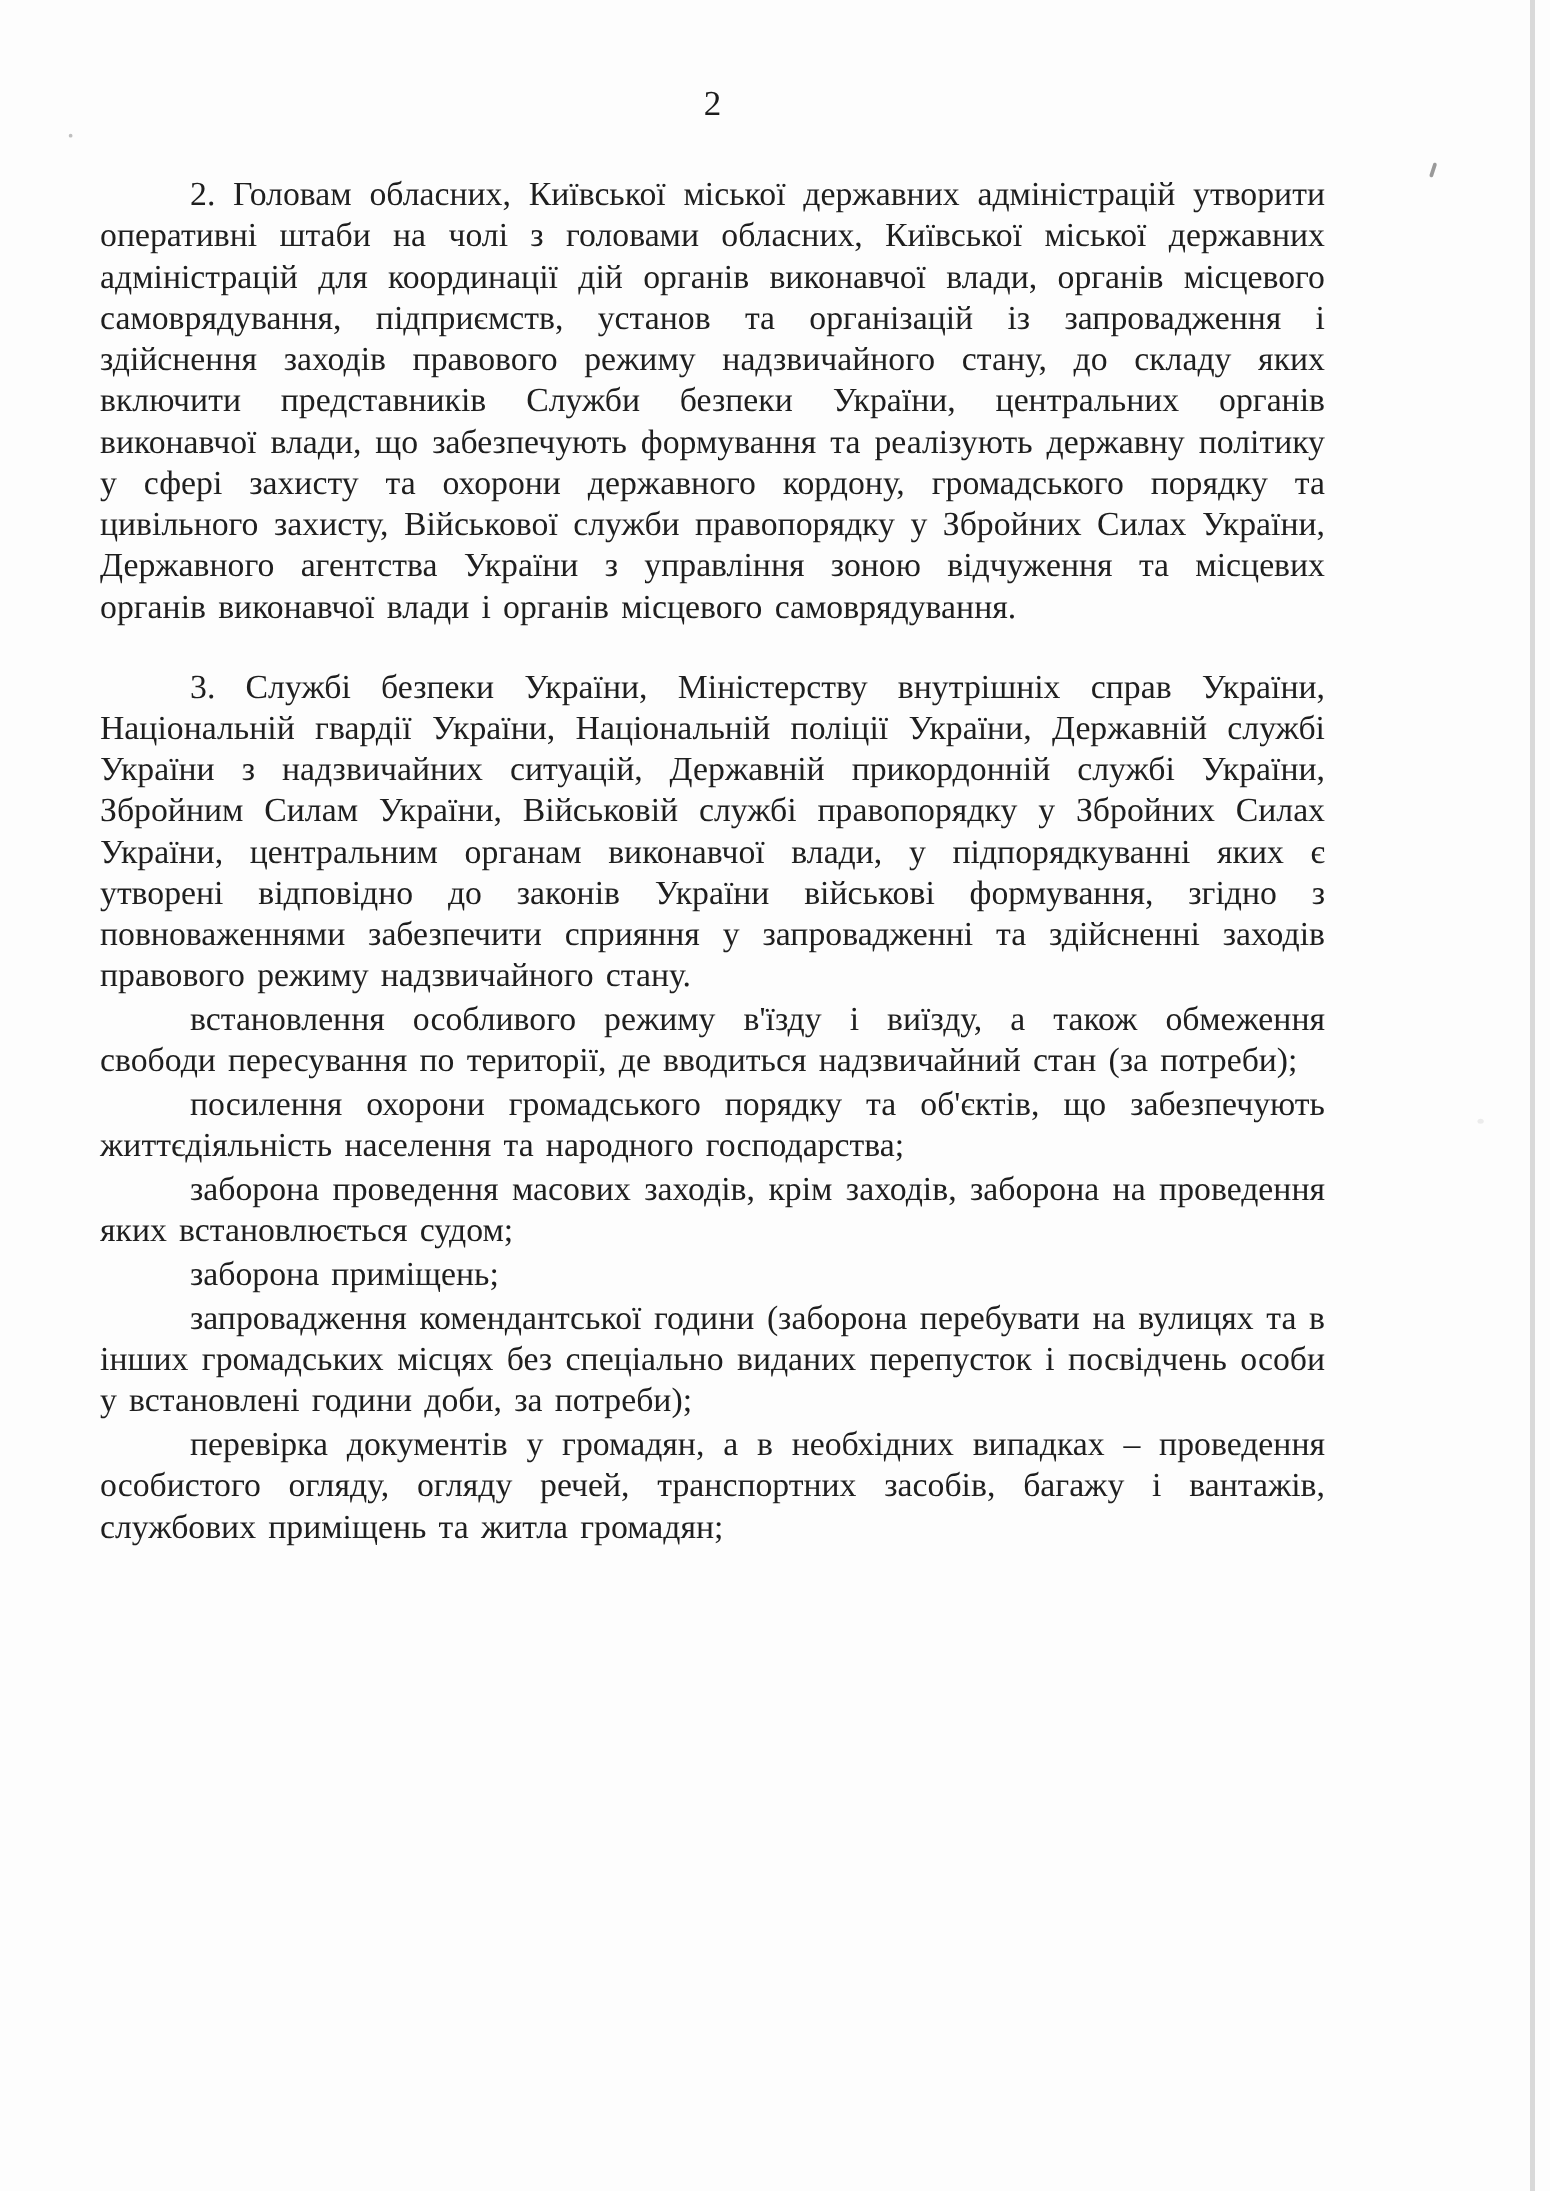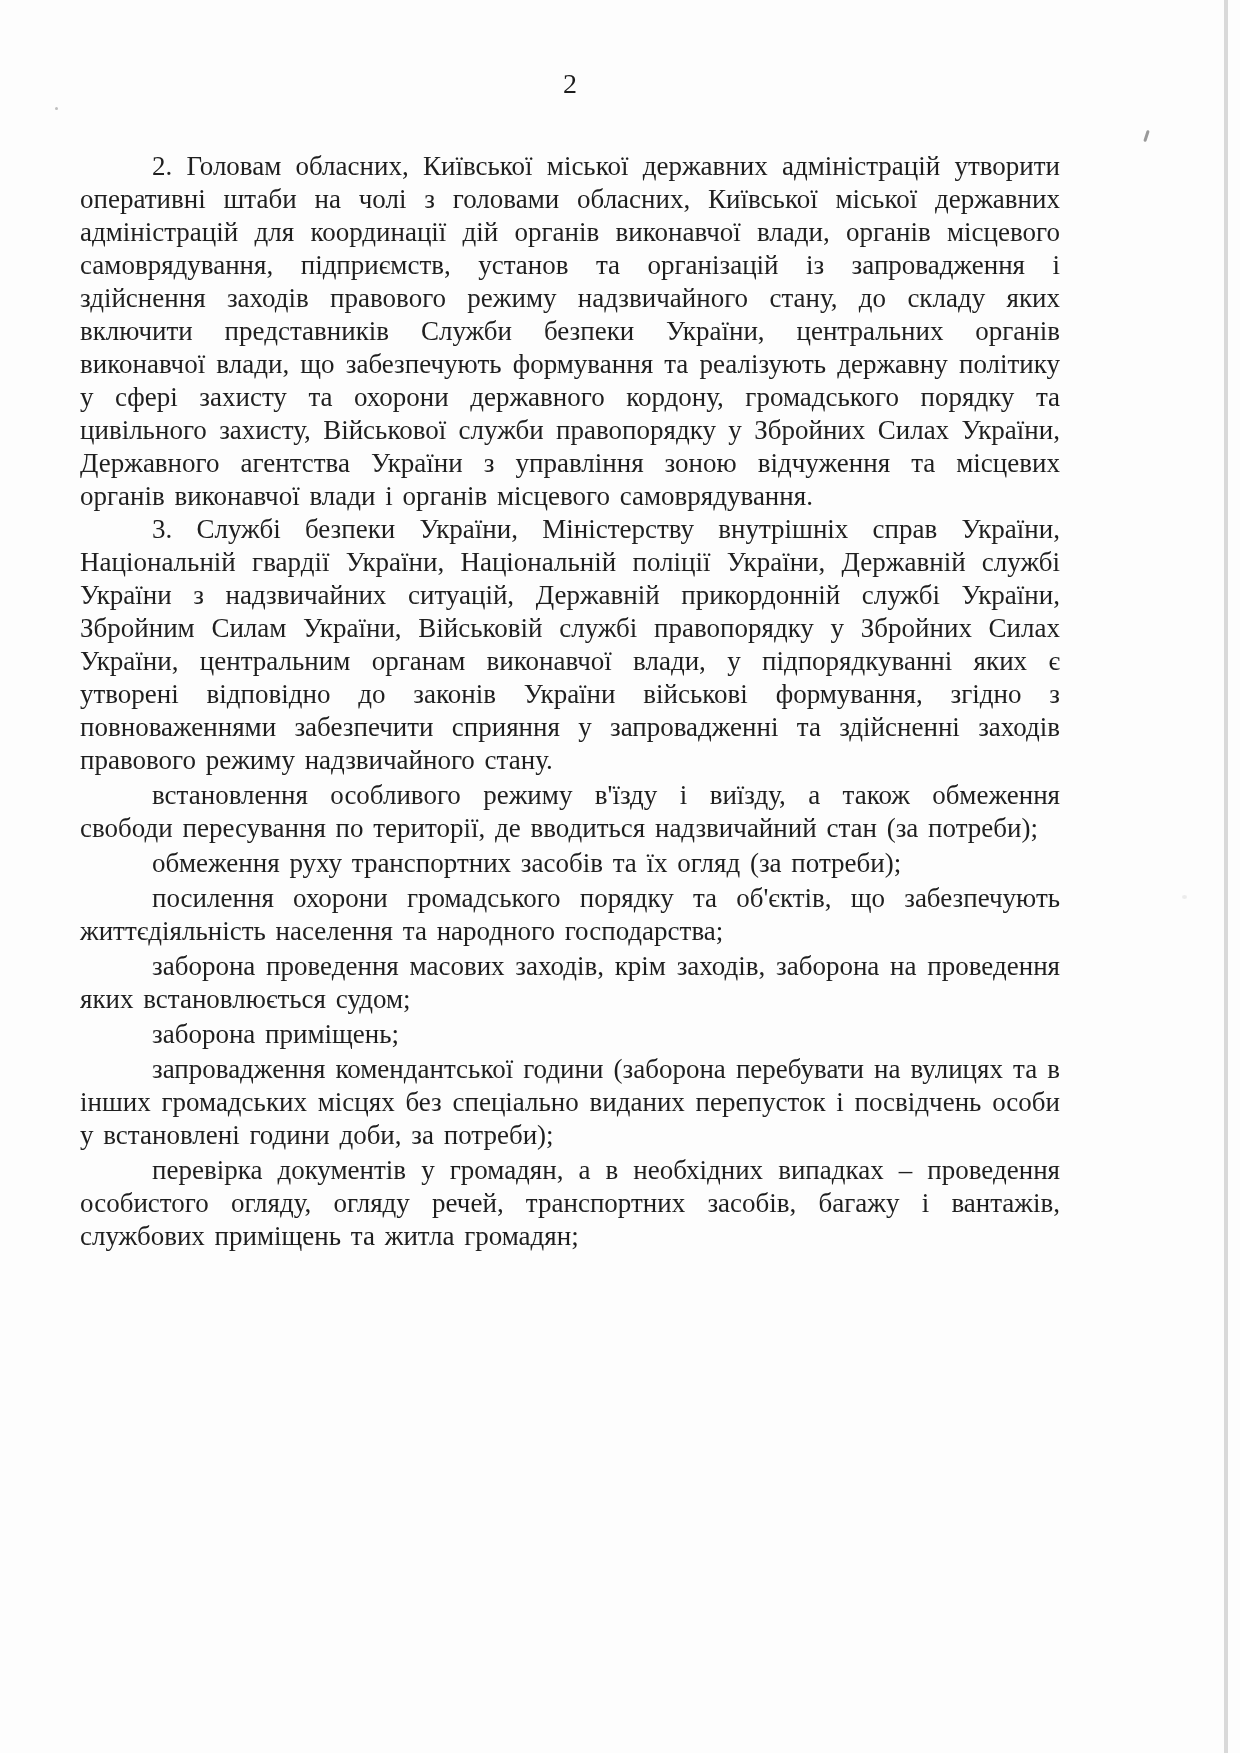--- a/index.html
+++ b/index.html
@@ -38,23 +38,23 @@
     color: #1f1f1f;
     font-size: 27px;
     line-height: 33px;
     text-align: justify;
     word-spacing: 3px;
   }
   .textblock p {
     margin: 0;
     text-indent: 72px;
   }
-  .textblock p.section { }
+  .textblock p.section { margin-top: 31px; }
   .textblock p.item    { margin-top: 2px; }
-  .textblock p.first   { margin-top: 16px; }
+  .textblock p.first   { margin-top: 5px; }
 
   
   .scan-edge-line {
     position: absolute;
     left: 1224px;
     top: 0;
     width: 4px;
     height: 1753px;
     background: #d9d9d9;
   }
@@ -96,21 +96,20 @@
   <div class="scan-speck-1"></div>
   <div class="scan-speck-2"></div>
   <div class="scan-speck-3"></div>
 
   <div class="page-number">2</div>
 
   <div class="textblock">
     <p class="section first">2. Головам обласних, Київської міської державних адміністрацій утворити оперативні штаби на чолі з головами обласних, Київської міської державних адміністрацій для координації дій органів виконавчої влади, органів місцевого самоврядування, підприємств, установ та організацій із запровадження і здійснення заходів правового режиму надзвичайного стану, до складу яких включити представників Служби безпеки України, центральних органів виконавчої влади, що забезпечують формування та реалізують державну політику у сфері захисту та охорони державного кордону, громадського порядку та цивільного захисту, Військової служби правопорядку у Збройних Силах України, Державного агентства України з управління зоною відчуження та місцевих органів виконавчої влади і органів місцевого самоврядування.</p>
     <p class="section">3. Службі безпеки України, Міністерству внутрішніх справ України, Національній гвардії України, Національній поліції України, Державній службі України з надзвичайних ситуацій, Державній прикордонній службі України, Збройним Силам України, Військовій службі правопорядку у Збройних Силах України, центральним органам виконавчої влади, у підпорядкуванні яких є утворені відповідно до законів України військові формування, згідно з повноваженнями забезпечити сприяння у запровадженні та здійсненні заходів правового режиму надзвичайного стану.</p>
     <p class="item">встановлення особливого режиму в'їзду і виїзду, а також обмеження свободи пересування по території, де вводиться надзвичайний стан (за потреби);</p>
-    <p class="item">обмеження руху транспортних засобів та їх огляд (за потреби);</p>
     <p class="item">посилення охорони громадського порядку та об'єктів, що забезпечують життєдіяльність населення та народного господарства;</p>
     <p class="item">заборона проведення масових заходів, крім заходів, заборона на проведення яких встановлюється судом;</p>
     <p class="item">заборона приміщень;</p>
     <p class="item">запровадження комендантської години (заборона перебувати на вулицях та в інших громадських місцях без спеціально виданих перепусток і посвідчень особи у встановлені години доби, за потреби);</p>
     <p class="item">перевірка документів у громадян, а в необхідних випадках – проведення особистого огляду, огляду речей, транспортних засобів, багажу і вантажів, службових приміщень та житла громадян;</p>
   </div>
 
 </div>
 
 </body></html>

